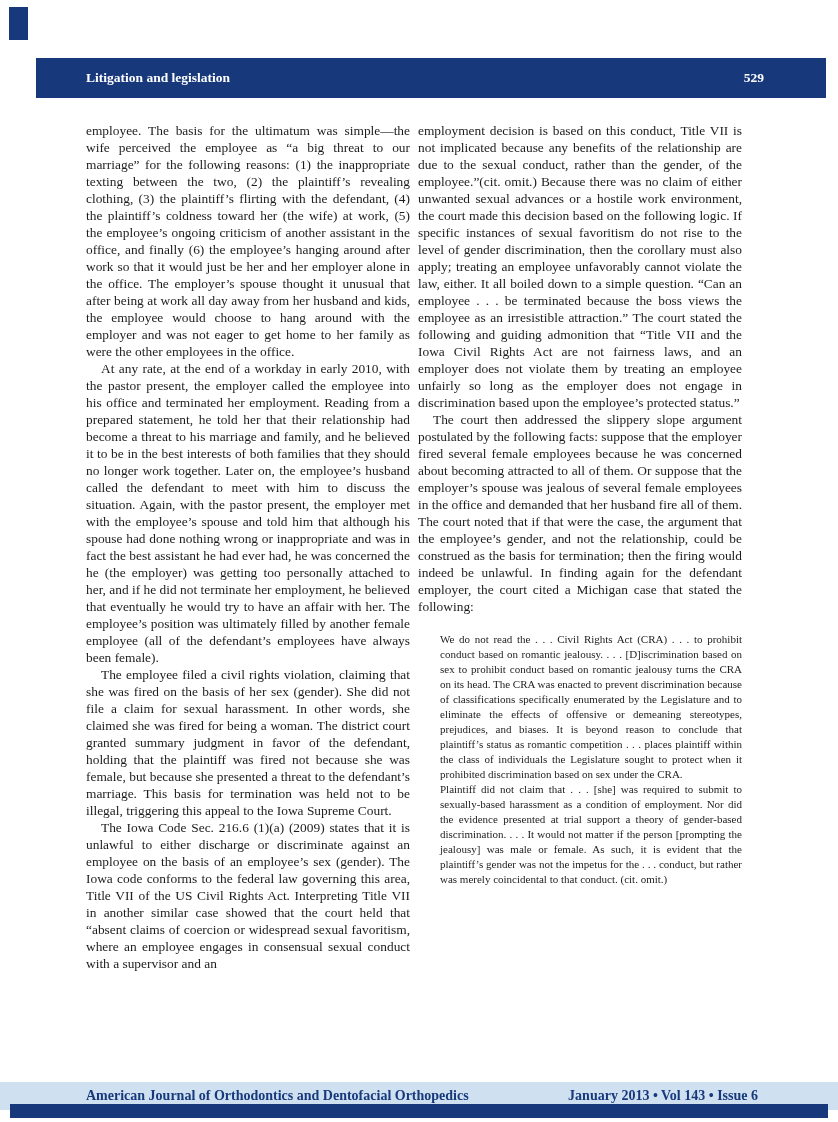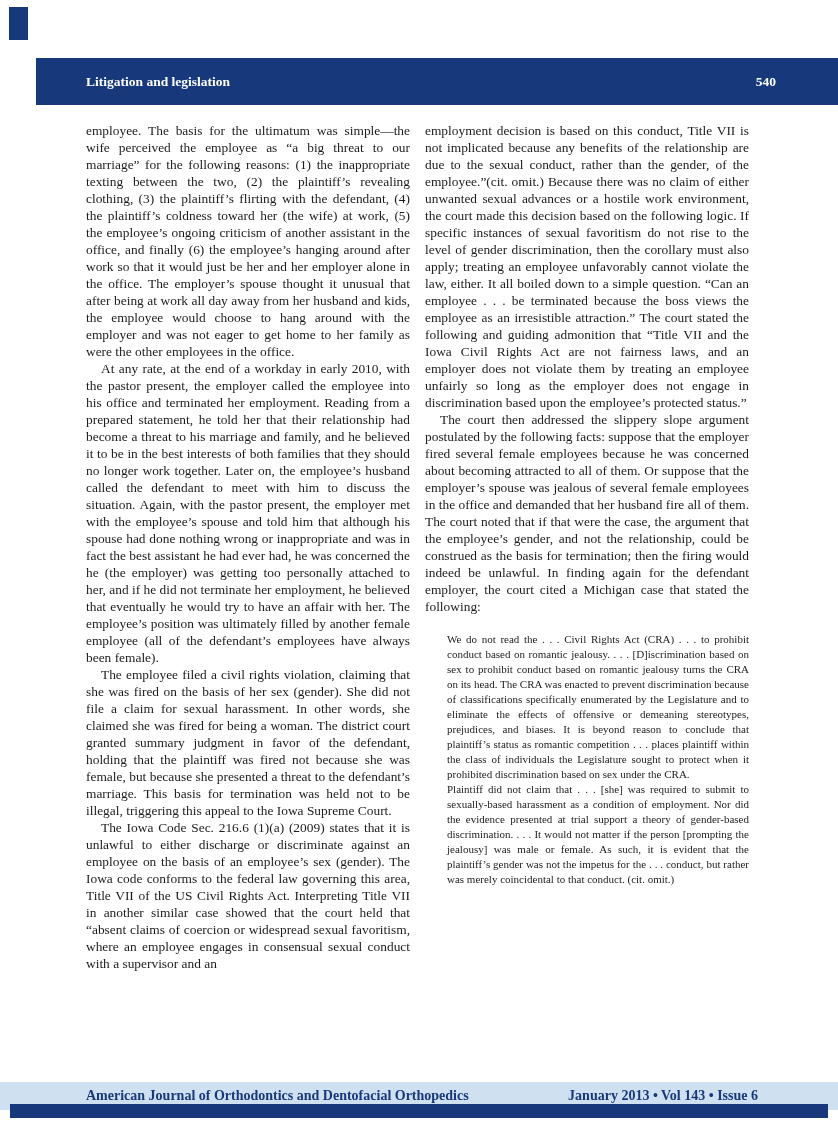--- a/index.html
+++ b/index.html
@@ -17,31 +17,31 @@
   }
   .page { position: absolute; inset: 0; background: #fff; }
 
   .corner-mark {
     position: absolute; left: 9px; top: 7px;
     width: 19px; height: 33px;
     background: var(--navy);
   }
 
   .header-bar {
-    position: absolute; left: 36px; right: 0; top: 58px; height: 47px;
+    position: absolute; left: 36px; right: 12px; top: 58px; height: 40px;
     background: var(--navy);
     color: #ffffff;
     display: flex; align-items: center; justify-content: space-between;
     padding: 0 62px 0 50px;
     font-weight: bold; font-size: 13.5px;
   }
 
   .body-columns {
     position: absolute; left: 86px; top: 122px; width: 672px;
-    display: flex; gap: 15px;
+    display: flex; gap: 8px;
   }
   .col {
     width: 324px;
     font-size: 13.4px; line-height: 17px;
     color: var(--text);
     text-align: justify;
     hyphens: auto;
   }
   .col .text-block p { text-indent: 15px; }
   .col .text-block p:first-child { text-indent: 0; }
@@ -69,21 +69,21 @@
 </style>
 </head>
 <body>
 
 <div class="page">
 
   <div class="corner-mark"></div>
 
   <header class="header-bar">
     <span class="header-title">Litigation and legislation</span>
-    <span class="header-page">540</span>
+    <span class="header-page">529</span>
   </header>
 
   <main class="body-columns">
     <div class="col">
       <div class="text-block">
           <p>employee. The basis for the ultimatum was simple—the wife perceived the employee as “a big threat to our marriage” for the following reasons: (1) the inappropriate texting between the two, (2) the plaintiff’s revealing clothing, (3) the plaintiff’s flirting with the defendant, (4) the plaintiff’s coldness toward her (the wife) at work, (5) the employee’s ongoing criticism of another assistant in the office, and finally (6) the employee’s hanging around after work so that it would just be her and her employer alone in the office. The employer’s spouse thought it unusual that after being at work all day away from her husband and kids, the employee would choose to hang around with the employer and was not eager to get home to her family as were the other employees in the office.</p>
           <p>At any rate, at the end of a workday in early 2010, with the pastor present, the employer called the employee into his office and terminated her employment. Reading from a prepared statement, he told her that their relationship had become a threat to his marriage and family, and he believed it to be in the best interests of both families that they should no longer work together. Later on, the employee’s husband called the defendant to meet with him to discuss the situation. Again, with the pastor present, the employer met with the employee’s spouse and told him that although his spouse had done nothing wrong or inappropriate and was in fact the best assistant he had ever had, he was concerned the he (the employer) was getting too personally attached to her, and if he did not terminate her employment, he believed that eventually he would try to have an affair with her. The employee’s position was ultimately filled by another female employee (all of the defendant’s employees have always been female).</p>
           <p>The employee filed a civil rights violation, claiming that she was fired on the basis of her sex (gender). She did not file a claim for sexual harassment. In other words, she claimed she was fired for being a woman. The district court granted summary judgment in favor of the defendant, holding that the plaintiff was fired not because she was female, but because she presented a threat to the defendant’s marriage. This basis for termination was held not to be illegal, triggering this appeal to the Iowa Supreme Court.</p>
           <p>The Iowa Code Sec. 216.6 (1)(a) (2009) states that it is unlawful to either discharge or discriminate against an employee on the basis of an employee’s sex (gender). The Iowa code conforms to the federal law governing this area, Title VII of the US Civil Rights Act. Interpreting Title VII in another similar case showed that the court held that “absent claims of coercion or widespread sexual favoritism, where an employee engages in consensual sexual conduct with a supervisor and an</p>
         </div>

